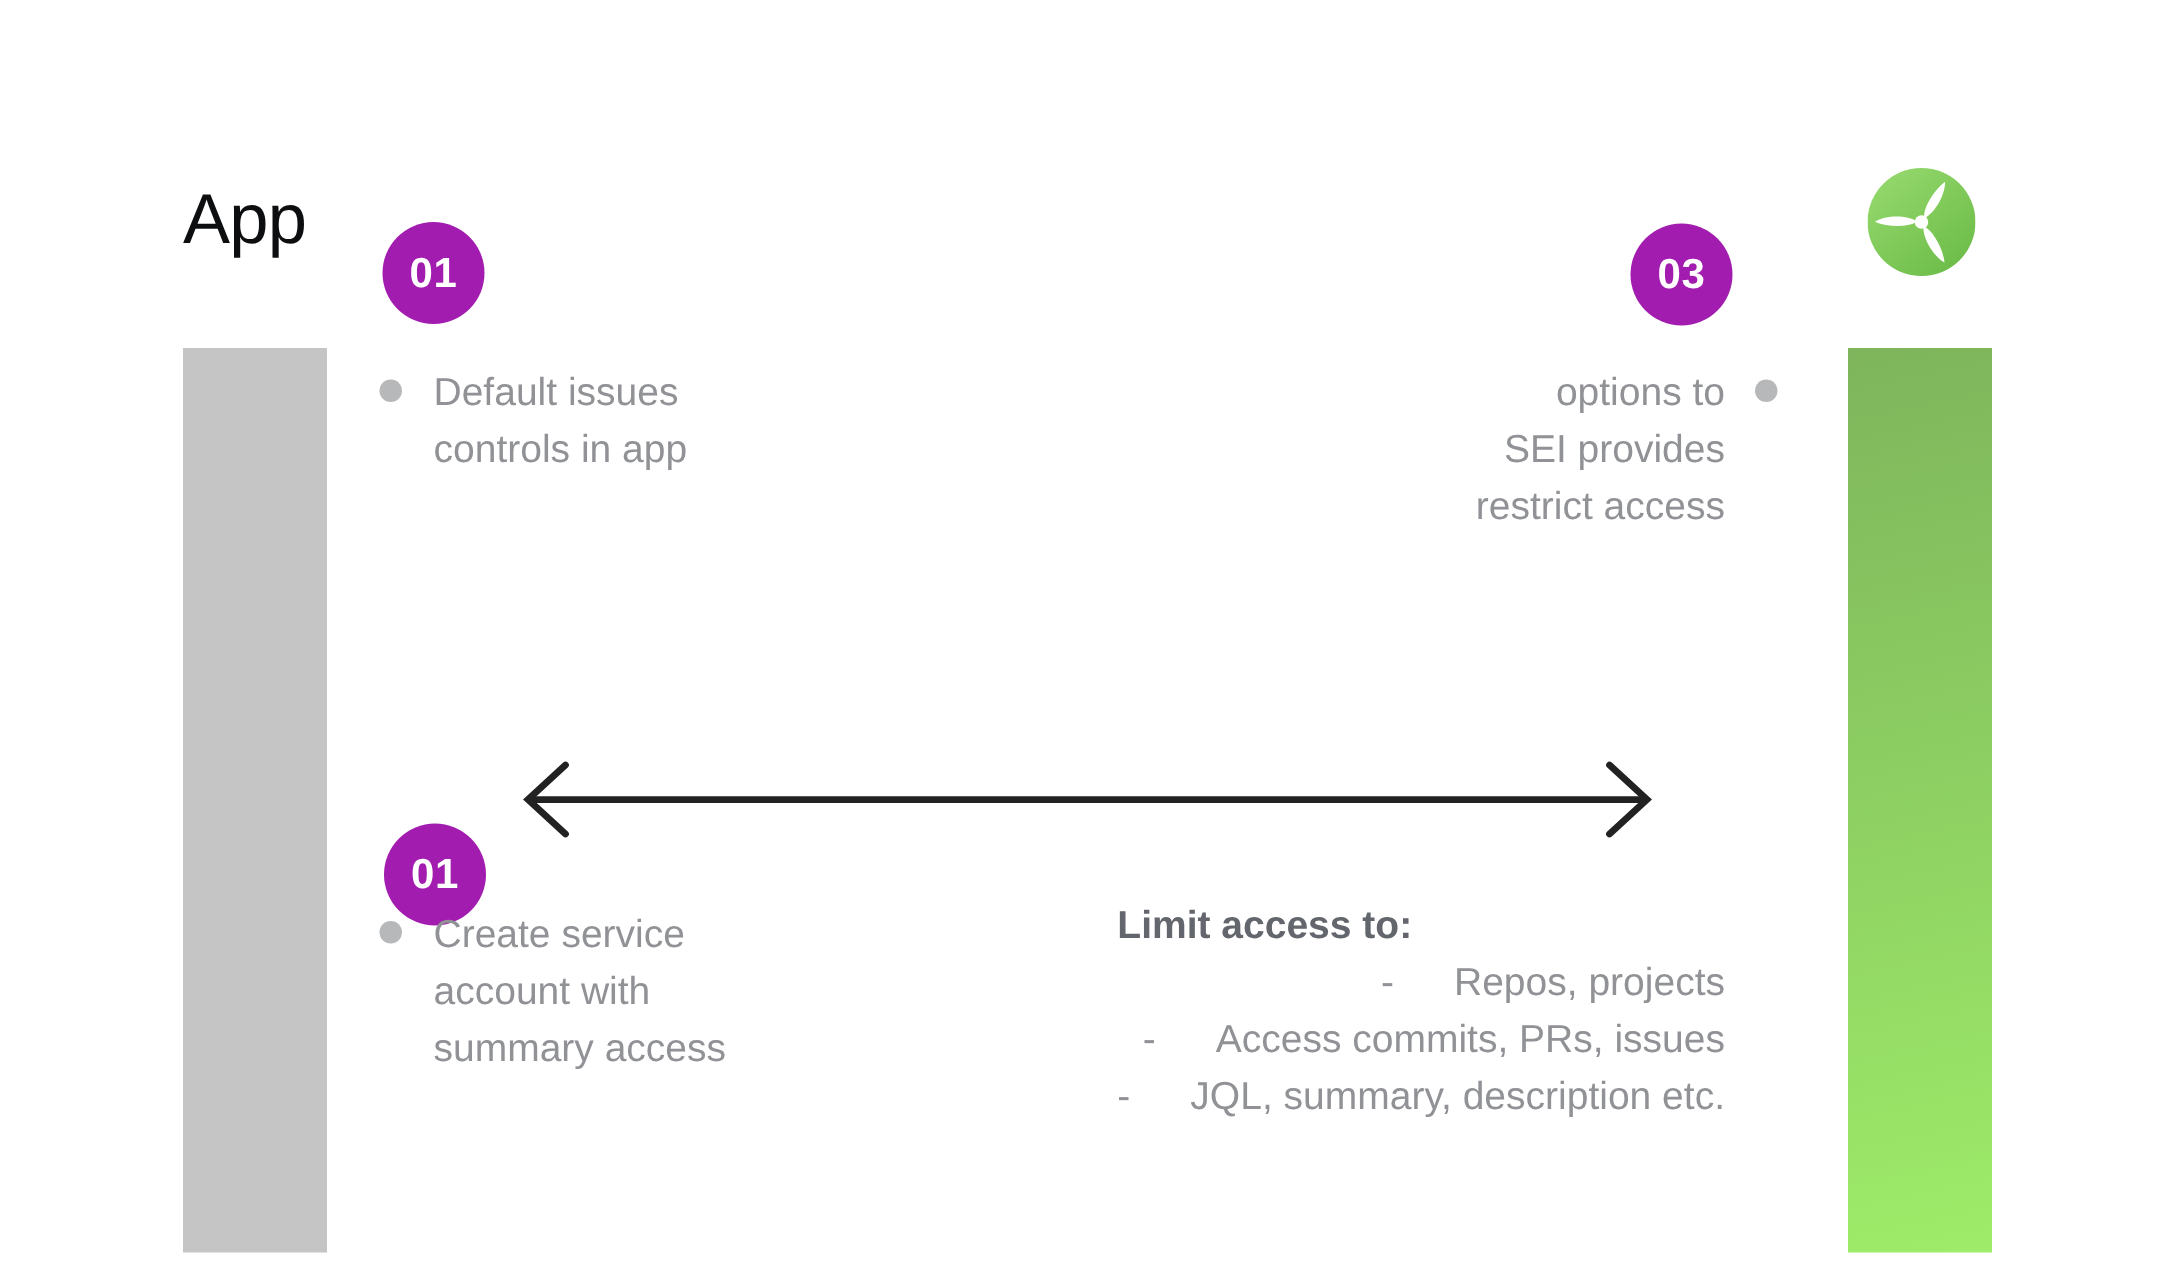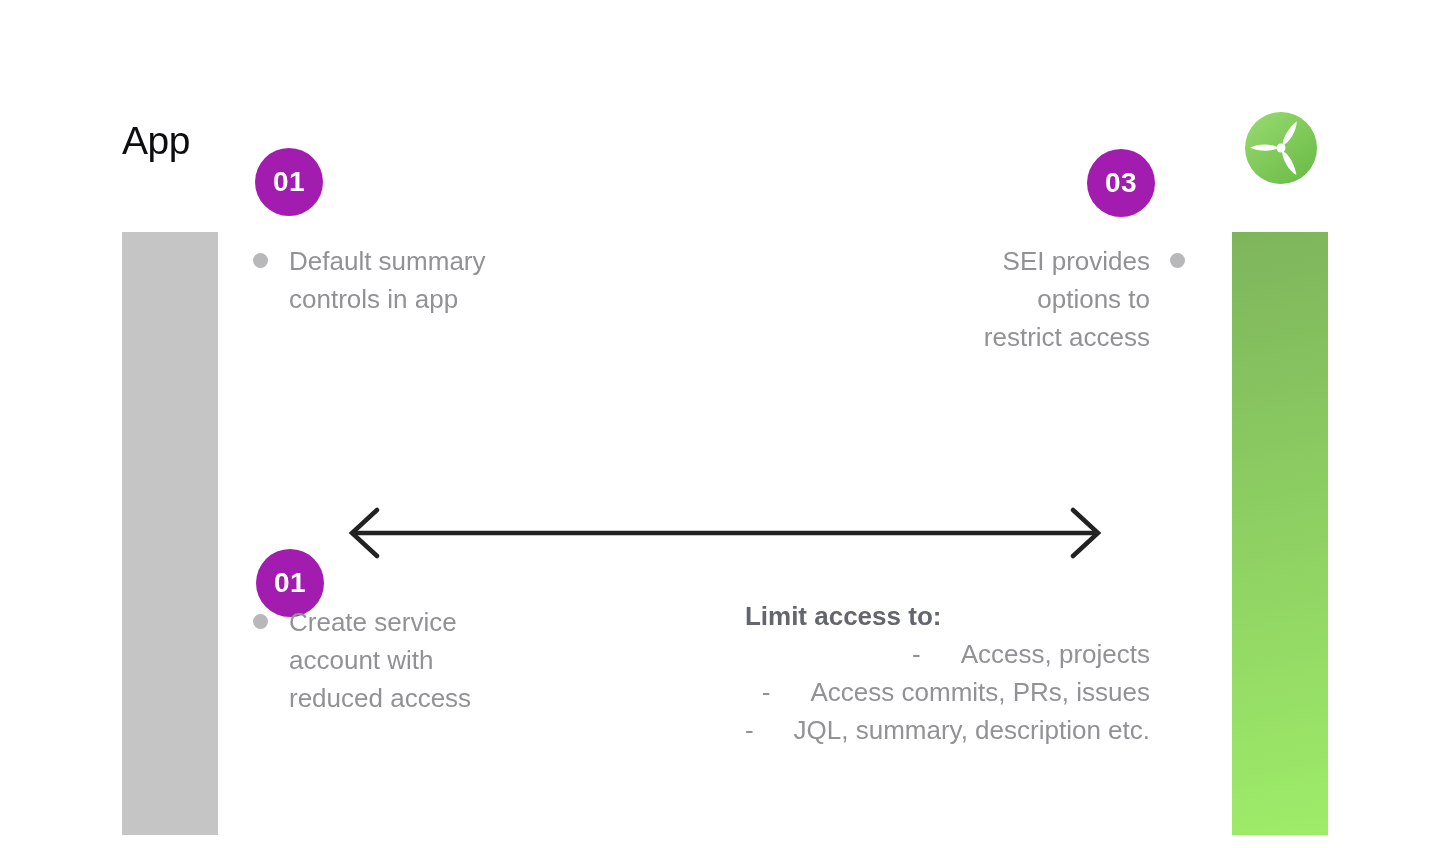--- a/index.html
+++ b/index.html
@@ -13,21 +13,21 @@
     width: 1444px;
     height: 848px;
     background: #ffffff;
     overflow: hidden;
   }
 
   .page-title {
     position: absolute;
     left: 122px;
     top: 120px;
-    font-size: 39px;
+    font-size: 47px;
     font-weight: 500;
     color: #0d0e10;
     letter-spacing: -0.5px;
     line-height: 1.1;
   }
 
   .left-bar {
     position: absolute;
     left: 122px;
     top: 232px;
@@ -159,54 +159,54 @@
     </svg>
   </div>
 
   <div class="badge badge-01">01</div>
   <div class="badge badge-02">01</div>
   <div class="badge badge-03">03</div>
 
   <div class="step-text step-1">
     <div class="bullet"></div>
     <div class="step-lines">
-      <div>Default summary</div>
+      <div>Default issues</div>
       <div>controls in app</div>
     </div>
   </div>
 
   <div class="step-text step-3">
     <div class="step-lines">
+      <div>options to</div>
       <div>SEI provides</div>
-      <div>options to</div>
       <div>restrict access</div>
     </div>
     <div class="bullet"></div>
   </div>
 
   <svg class="arrow-svg" width="760" height="60" viewBox="0 0 760 60">
     <line x1="8" y1="30" x2="751" y2="30" stroke="#222222" stroke-width="4.5" stroke-linecap="round"></line>
     <path d="M32,7 L7,30 L32,53" fill="none" stroke="#222222" stroke-width="4.5" stroke-linecap="round" stroke-linejoin="miter"></path>
     <path d="M728,7 L753,30 L728,53" fill="none" stroke="#222222" stroke-width="4.5" stroke-linecap="round" stroke-linejoin="miter"></path>
   </svg>
 
   <div class="step-text step-2">
     <div class="bullet"></div>
     <div class="step-lines">
       <div>Create service</div>
       <div>account with</div>
-      <div>reduced access</div>
+      <div>summary access</div>
     </div>
   </div>
 
   <div class="limit-block">
     <div class="limit-heading">Limit access to:</div>
     <div class="limit-item">
       <span>-</span>
-      <span>Access, projects</span>
+      <span>Repos, projects</span>
     </div>
     <div class="limit-item">
       <span>-</span>
       <span>Access commits, PRs, issues</span>
     </div>
     <div class="limit-item">
       <span>-</span>
       <span>JQL, summary, description etc.</span>
     </div>
   </div>

